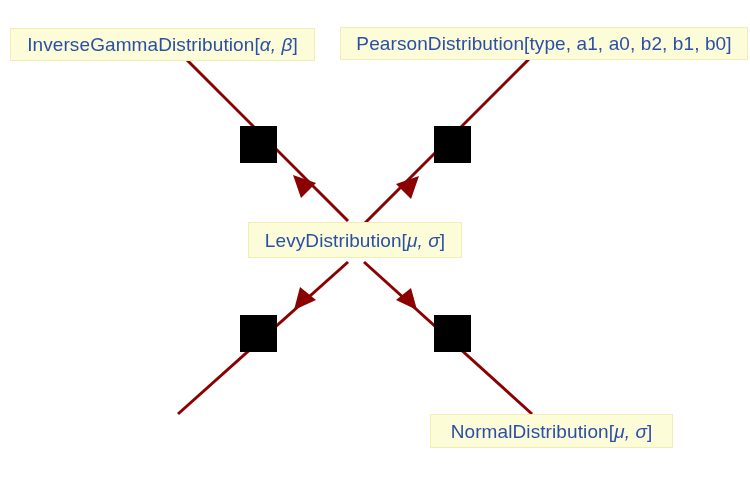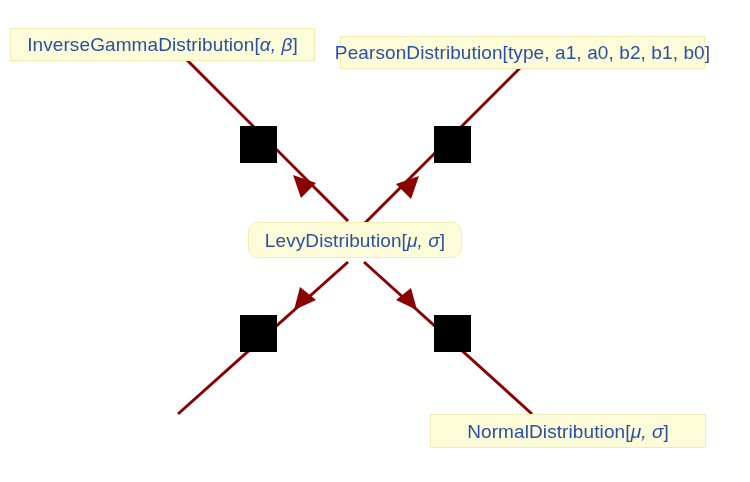--- a/index.html
+++ b/index.html
@@ -80,32 +80,32 @@
   <div class="relation-marker" style="left:434px; top:126px;"></div>
   <div class="relation-marker" style="left:240px; top:315px;"></div>
   <div class="relation-marker" style="left:434px; top:315px;"></div>
 
   <div class="node-box" style="left:10px; top:28px; width:305px; height:33px;">
     <span>
       <span>InverseGammaDistribution</span><span>[</span><span class="greek">α, β</span><span>]</span>
     </span>
   </div>
 
-  <div class="node-box" style="left:340px; top:36px; width:365px; height:33px;text-align:center;">
+  <div class="node-box" style="left:340px; top:27px; width:408px; height:33px;text-align:center;">
     <span>
       <span>PearsonDistribution</span><span>[</span><span>type, a1, a0, b2, b1, b0</span><span>]</span>
     </span>
   </div>
 
-  <div class="node-box" style="left:248px; top:222px; width:214px; height:36px;border-radius:10px;">
+  <div class="node-box" style="left:248px; top:222px; width:214px; height:36px;">
     <span>
       <span>LevyDistribution</span><span>[</span><span class="greek">μ, σ</span><span>]</span>
     </span>
   </div>
 
 
-  <div class="node-box" style="left:430px; top:414px; width:276px; height:34px;">
+  <div class="node-box" style="left:430px; top:414px; width:243px; height:34px;">
     <span>
       <span>NormalDistribution</span><span>[</span><span class="greek">μ, σ</span><span>]</span>
     </span>
   </div>
 
 </div>
 
 </body></html>

